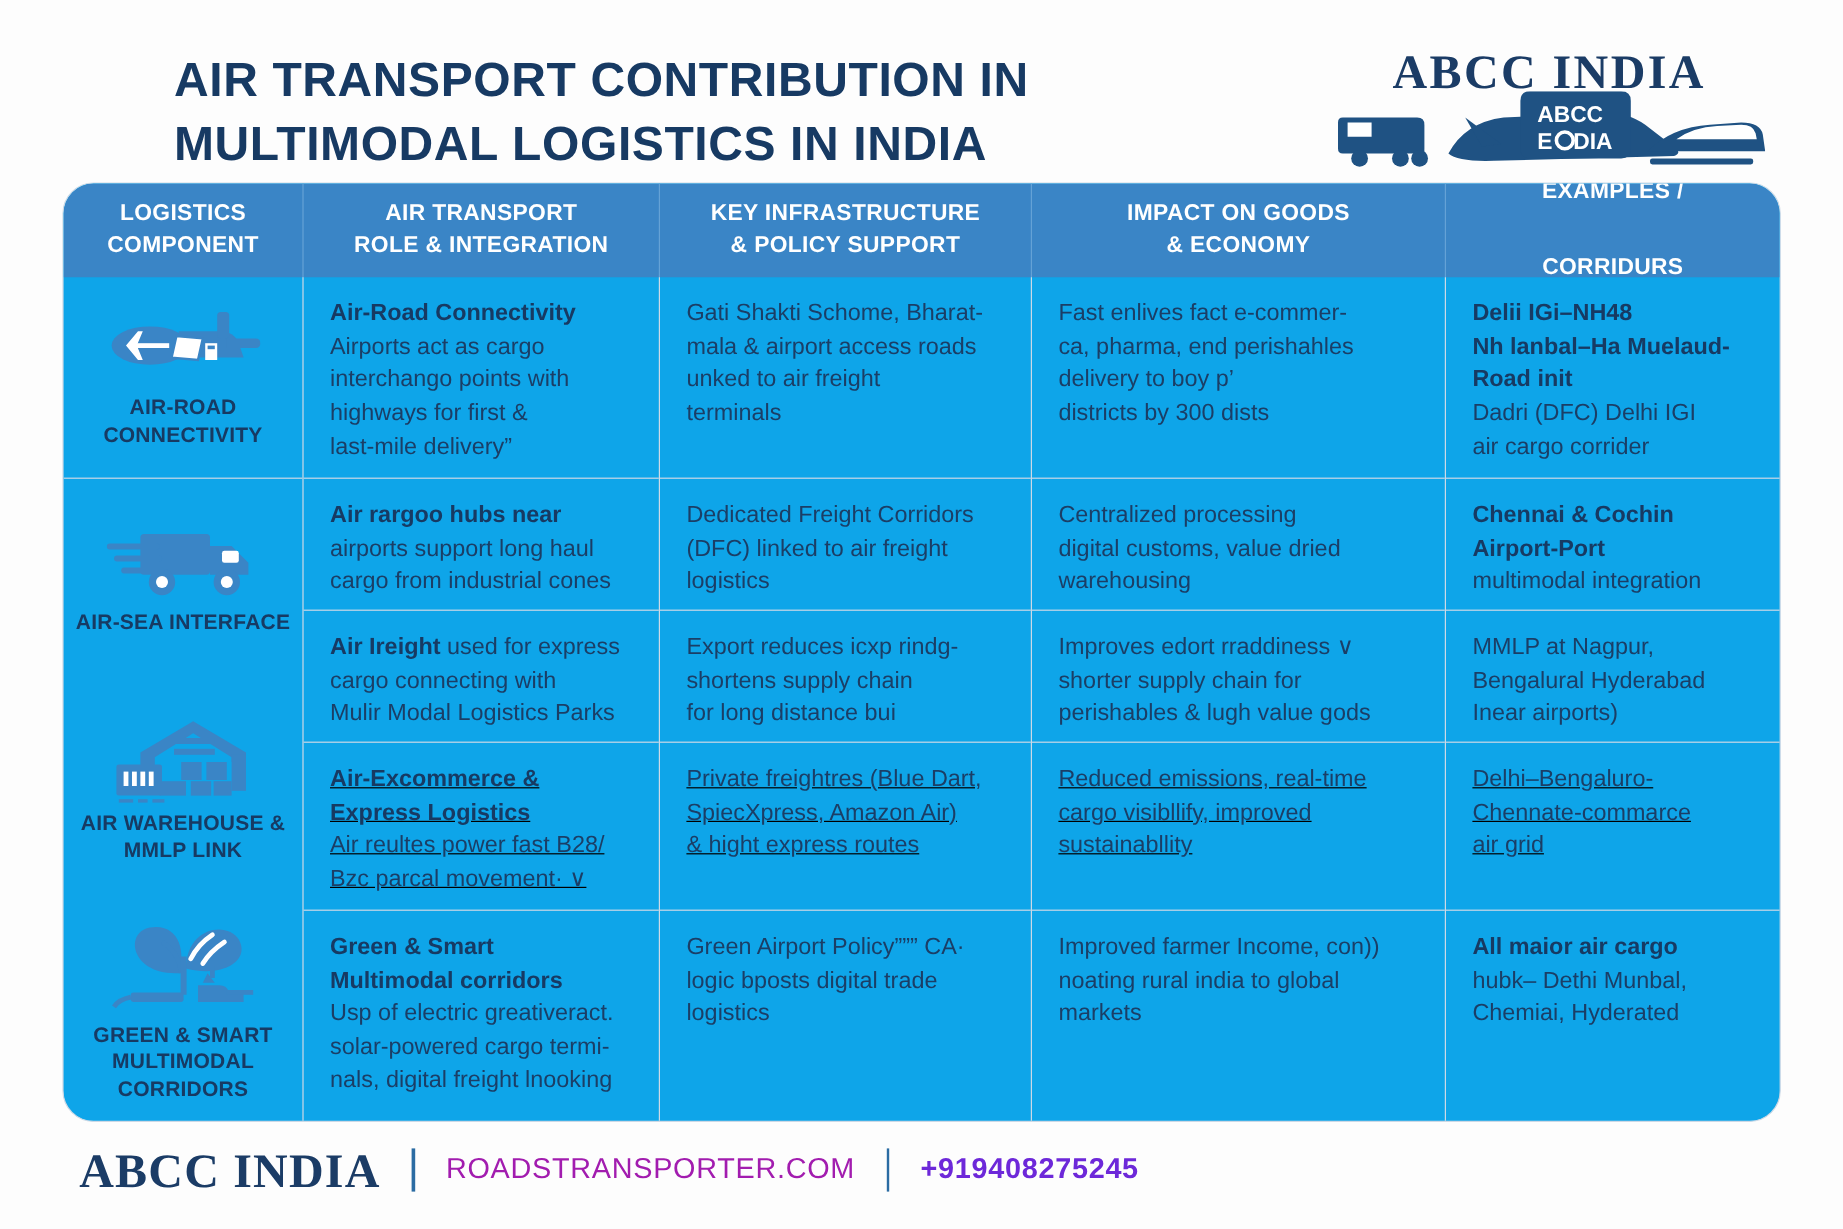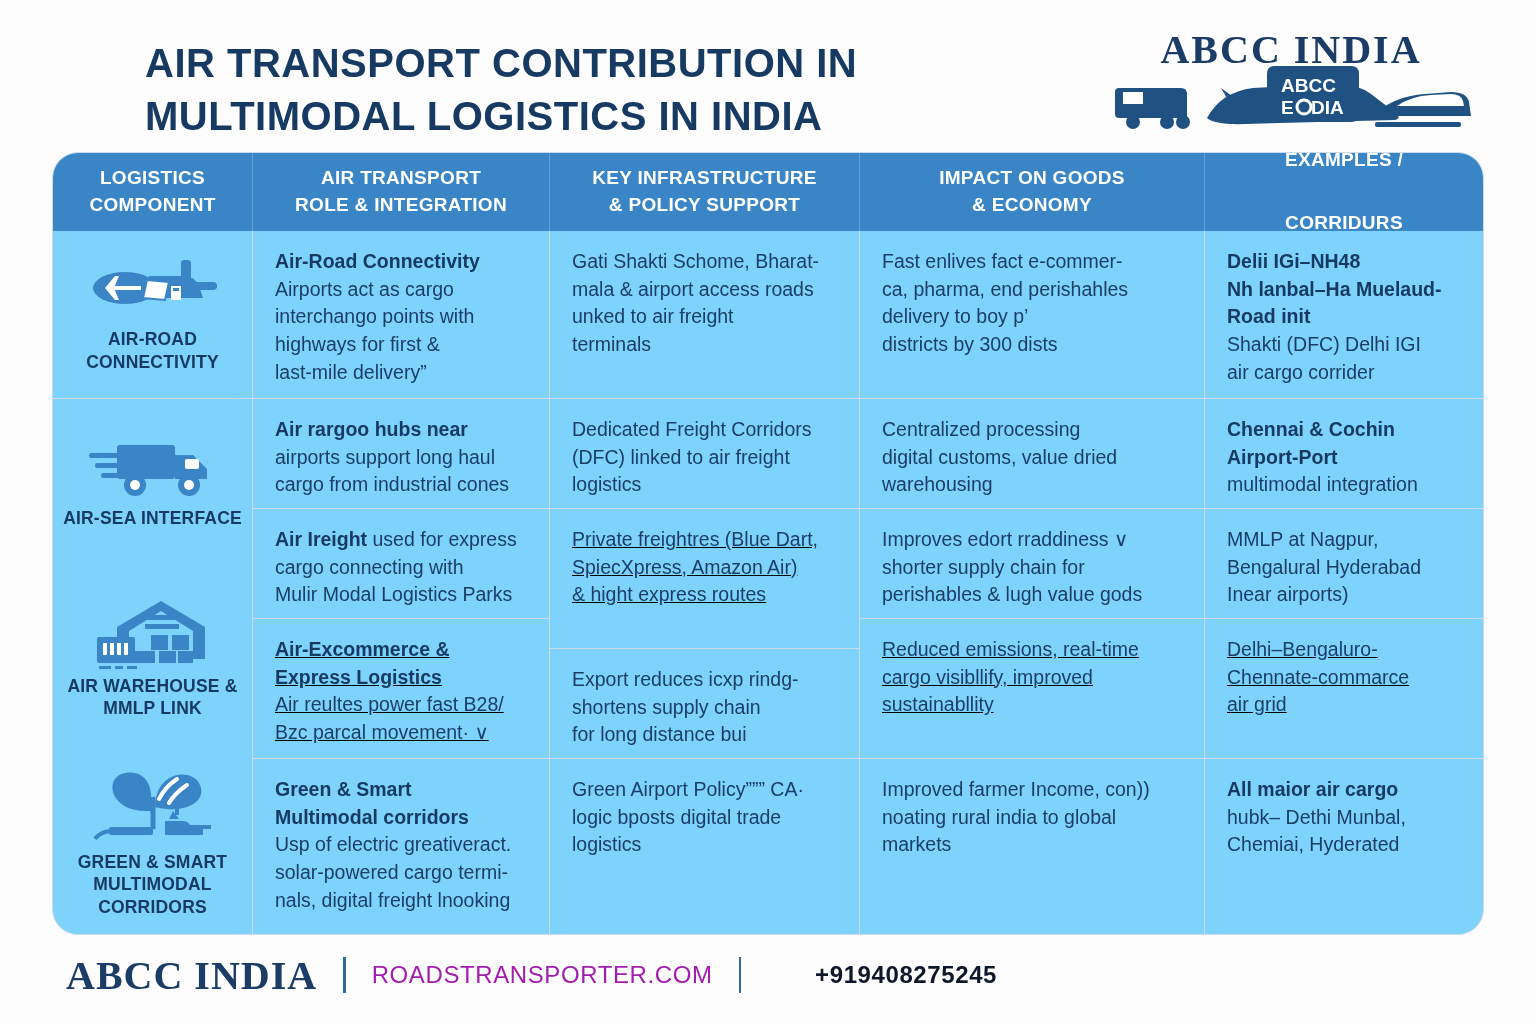--- a/index.html
+++ b/index.html
@@ -12,24 +12,24 @@
   .page {
     position: relative;
     width: 1536px; height: 1024px;
     background: #fdfdfd;
     padding: 0;
   }
 
   
   .header {
     position: absolute;
-    top: 18px; left: 0; right: 0;
+    top: 28px; left: 0; right: 0;
     height: 125px;
     display: flex;
-    align-items: flex-end;
+    align-items: center;
   }
   .title-block {
     margin-left: 145px;
     width: 860px;
     padding-top: 6px;
   }
   .title-line {
     font-family: "Liberation Sans", sans-serif;
     font-weight: 700;
     font-size: 40px;
@@ -57,21 +57,21 @@
   }
   .logo-art { width: 360px; height: 66px; }
 
   
   .card {
     position: absolute;
     left: 52px; top: 152px;
     width: 1432px; height: 783px;
     border: 1.5px solid #cdd9e6;
     border-radius: 26px;
-    background: #7dd3fc;
+    background: #0ea5e9;
     overflow: hidden;
   }
   .thead {
     display: flex;
     height: 78px;
     background: #3a85c6;
     border-radius: 24px 24px 0 0;
   }
   .th {
     display: flex;
@@ -176,21 +176,21 @@
     width: 2.5px; height: 36px;
     background: #2b6ca3;
     margin: 0 26px;
   }
   .f-site {
     font-weight: 400; font-size: 24px;
     color: #a21caf; letter-spacing: 0.6px;
   }
   .f-phone {
     font-weight: 700; font-size: 24px;
-    color: #0f172a; letter-spacing: 0.6px; margin-left: 48px;
+    color: #6d28d9; letter-spacing: 0.6px;
   }
 </style>
 </head>
 <body>
 
 <div class="page">
 
   <div class="header">
     <div class="title-block">
       <div class="title-line">AIR TRANSPORT CONTRIBUTION IN</div>
@@ -385,29 +385,29 @@
             <div class="ctext">Gati Shakti Schome, Bharat-
 mala &amp; airport access roads
 unked to air freight
 terminals</div>
           </div>
           <div class="cell h2r">
             <div class="ctext">Dedicated Freight Corridors
 (DFC) linked to air freight
 logistics</div>
           </div>
+          <div class="cell h3r">
+            <div class="ctext">Export reduces icxp rindg-
+shortens supply chain
+for long distance bui</div>
+          </div>
           <div class="cell h4r">
             <div class="ctext">Private freightres (Blue Dart,
 SpiecXpress, Amazon Air)
 &amp; hight express routes</div>
-          </div>
-          <div class="cell h3r">
-            <div class="ctext">Export reduces icxp rindg-
-shortens supply chain
-for long distance bui</div>
           </div>
           <div class="cell h5r">
             <div class="ctext">Green Airport Policy””” CA·
 logic bposts digital trade
 logistics</div>
           </div>
         </div>
 
         <div class="dcol c4">
           <div class="cell h1r">
@@ -436,21 +436,21 @@
 noating rural india to global
 markets</div>
           </div>
         </div>
 
         <div class="dcol c5">
           <div class="cell h1r">
             <div class="ctext"><span class="b">Delii IGi–NH48
 Nh lanbal–Ha Muelaud-
 Road init</span>
-<span>Shakti (DFC) Delhi IGI
+<span>Dadri (DFC) Delhi IGI
 air cargo corrider</span></div>
           </div>
           <div class="cell h2r">
             <div class="ctext"><span class="b">Chennai &amp; Cochin
 Airport-Port</span>
 <span>multimodal integration</span></div>
           </div>
           <div class="cell h3r">
             <div class="ctext">MMLP at Nagpur,
 Bengalural Hyderabad

